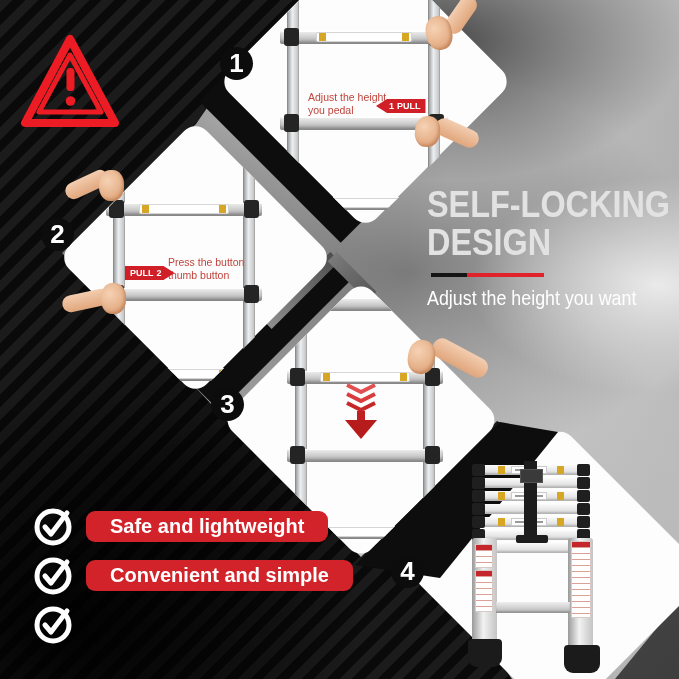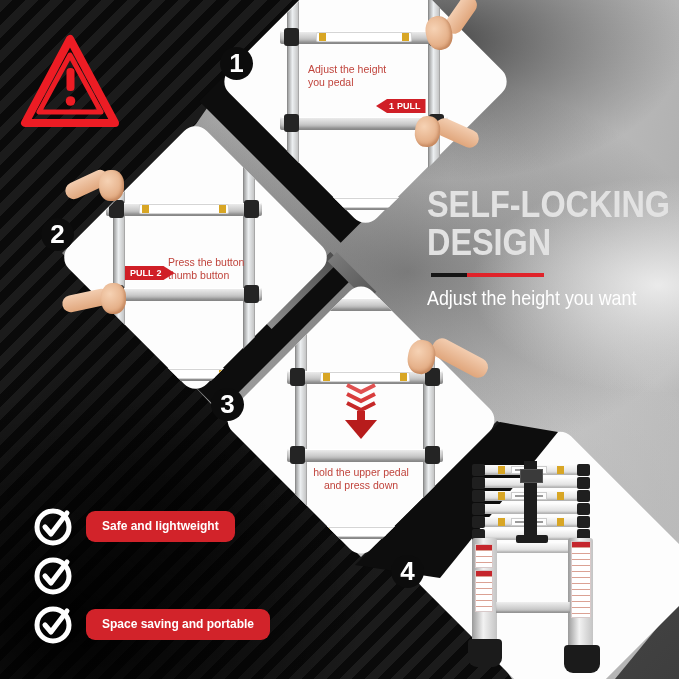--- a/index.html
+++ b/index.html
@@ -105,22 +105,22 @@
   .hl-divider{margin:11px 0 9px 4px;width:113px;height:3.5px;display:flex;}
   .hl-div-black{width:36px;height:100%;background:#151515;}
   .hl-div-red{width:77px;height:100%;background:#e0232a;}
   .hl-sub{color:#fff;font-size:21px;font-weight:400;transform:scaleX(.85);
     transform-origin:left;white-space:nowrap;}
 
   
   .feature-row{z-index:20;left:32px;display:flex;align-items:center;gap:12px;}
   .fr1{top:505px}.fr2{top:554px}.fr3{top:603px}
   .chk{width:42px;height:42px;flex:0 0 42px;}
-  .pill{background:#d2232a;border-radius:9px;color:#fff;font-weight:bold;font-size:12px;
-    height:31px;line-height:31px;padding:0 16px;white-space:nowrap;text-align:right;}
+  .pill{background:#d2232a;border-radius:9px;color:#fff;font-weight:bold;font-size:20px;
+    height:31px;line-height:31px;padding:0 24px;white-space:nowrap;text-align:right;}
 
   .warning{left:18px;top:32px;z-index:20;}
 </style>
 </head>
 <body>
 
 <div class="scene">
 
   <div class="abs bg-photo"></div>
   <div class="abs bg-black"></div>
@@ -146,21 +146,21 @@
       <div class="clamp" style="left:4px"></div>
       <div class="clamp" style="right:4px"></div>
     </div>
     <div class="rung" style="left:62px;top:183px;width:168px">
       <div class="clamp" style="left:4px"></div>
       <div class="clamp" style="right:4px"></div>
     </div>
     <div class="rung" style="left:62px;top:263px;width:168px">
       <div class="rlabel"></div>
     </div>
-    <div class="caption" style="left:90px;top:129px">
+    <div class="caption" style="left:90px;top:157px">
       <div>Adjust the height</div>
       <div>you pedal</div>
     </div>
     <div class="pull pull-left" style="left:158px;top:165px">
       <span>1</span>
       <span>PULL</span>
     </div>
   </div>
 
   <div class="abs tc tc2">
@@ -204,24 +204,20 @@
     <div class="rung" style="left:66px;top:246px;width:156px">
       <div class="rlabel"></div>
     </div>
     <svg style="position:absolute;left:121px;top:103px" width="38" height="58" viewBox="0 0 38 58">
       <path d="M5 2 L19 9 L33 2" fill="none" stroke="#e05050" stroke-width="4"></path>
       <path d="M5 11 L19 18 L33 11" fill="none" stroke="#d83c3c" stroke-width="4"></path>
       <path d="M5 20 L19 27 L33 20" fill="none" stroke="#c62828" stroke-width="4"></path>
       <rect x="15" y="28" width="8" height="10" fill="#c02020"></rect>
       <polygon points="3,37 35,37 19,56" fill="#b71c1c"></polygon>
     </svg>
-    <div class="caption cap-center" style="left:30px;top:186px;width:220px">
-      <div>hold the upper pedal</div>
-      <div>and press down</div>
-    </div>
   </div>
 
   <div class="abs tc4">
     <div class="sbar" style="left:20px;top:26px;width:114px">
       <div class="cap capL"></div>
         <div class="cap capR"></div>
       <div class="ychip" style="left:24px"></div>
       <div class="ychip" style="right:24px"></div>
       <div class="clabel" style="left:38px"></div>
     </div>
@@ -314,22 +310,22 @@
       <circle cx="21" cy="22" r="16" fill="none" stroke="#fff" stroke-width="5"></circle>
       <path d="M13 22 L19 29 L35 8" fill="none" stroke="#fff" stroke-width="5" stroke-linecap="round" stroke-linejoin="round"></path>
     </svg>
     <div class="pill">Safe and lightweight</div>
   </div>
   <div class="abs feature-row fr2">
     <svg class="chk" viewBox="0 0 42 42">
       <circle cx="21" cy="22" r="16" fill="none" stroke="#fff" stroke-width="5"></circle>
       <path d="M13 22 L19 29 L35 8" fill="none" stroke="#fff" stroke-width="5" stroke-linecap="round" stroke-linejoin="round"></path>
     </svg>
+    <div class="pill">Convenient and simple</div>
   </div>
   <div class="abs feature-row fr3">
     <svg class="chk" viewBox="0 0 42 42">
       <circle cx="21" cy="22" r="16" fill="none" stroke="#fff" stroke-width="5"></circle>
       <path d="M13 22 L19 29 L35 8" fill="none" stroke="#fff" stroke-width="5" stroke-linecap="round" stroke-linejoin="round"></path>
     </svg>
-    <div class="pill">Space saving and portable</div>
   </div>
 
 </div>
 
 </body></html>

